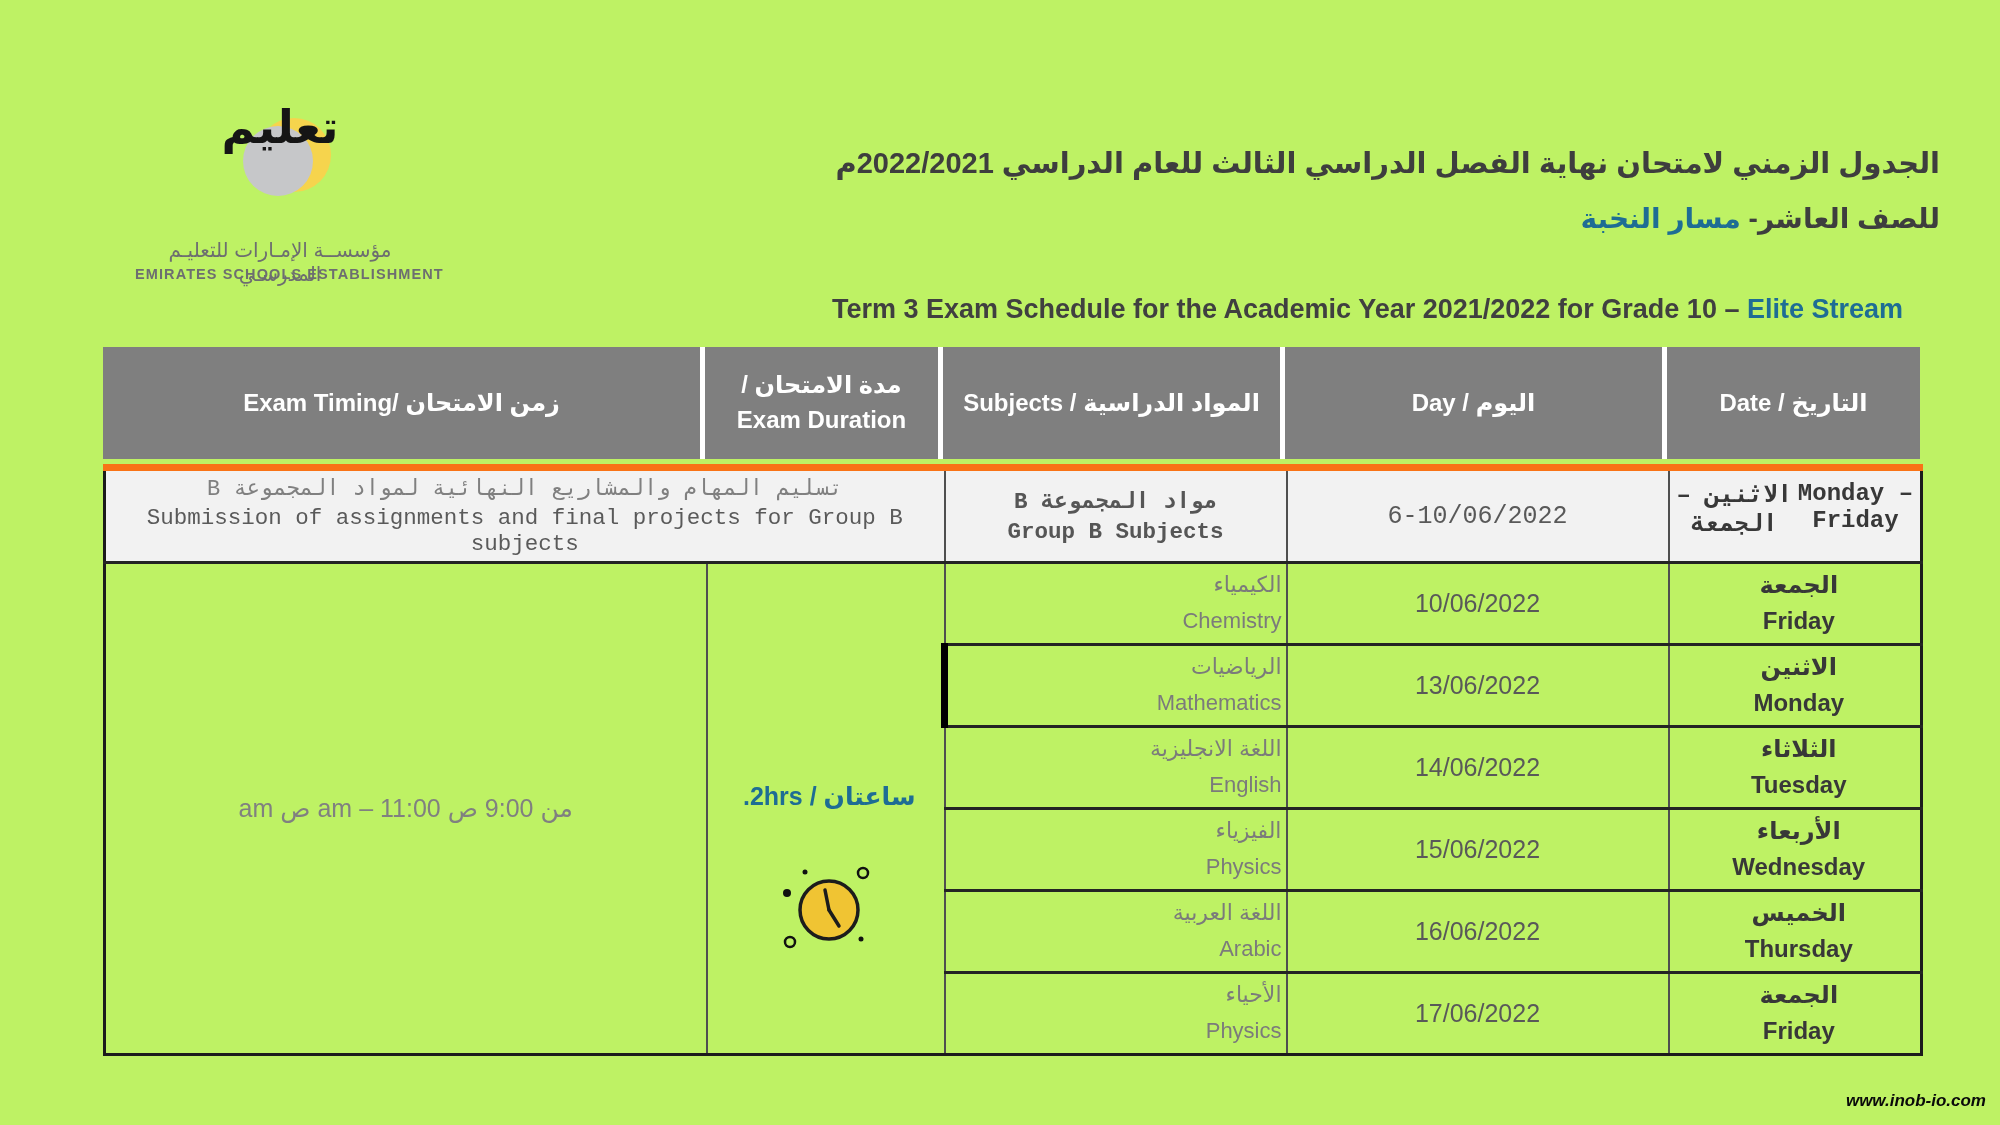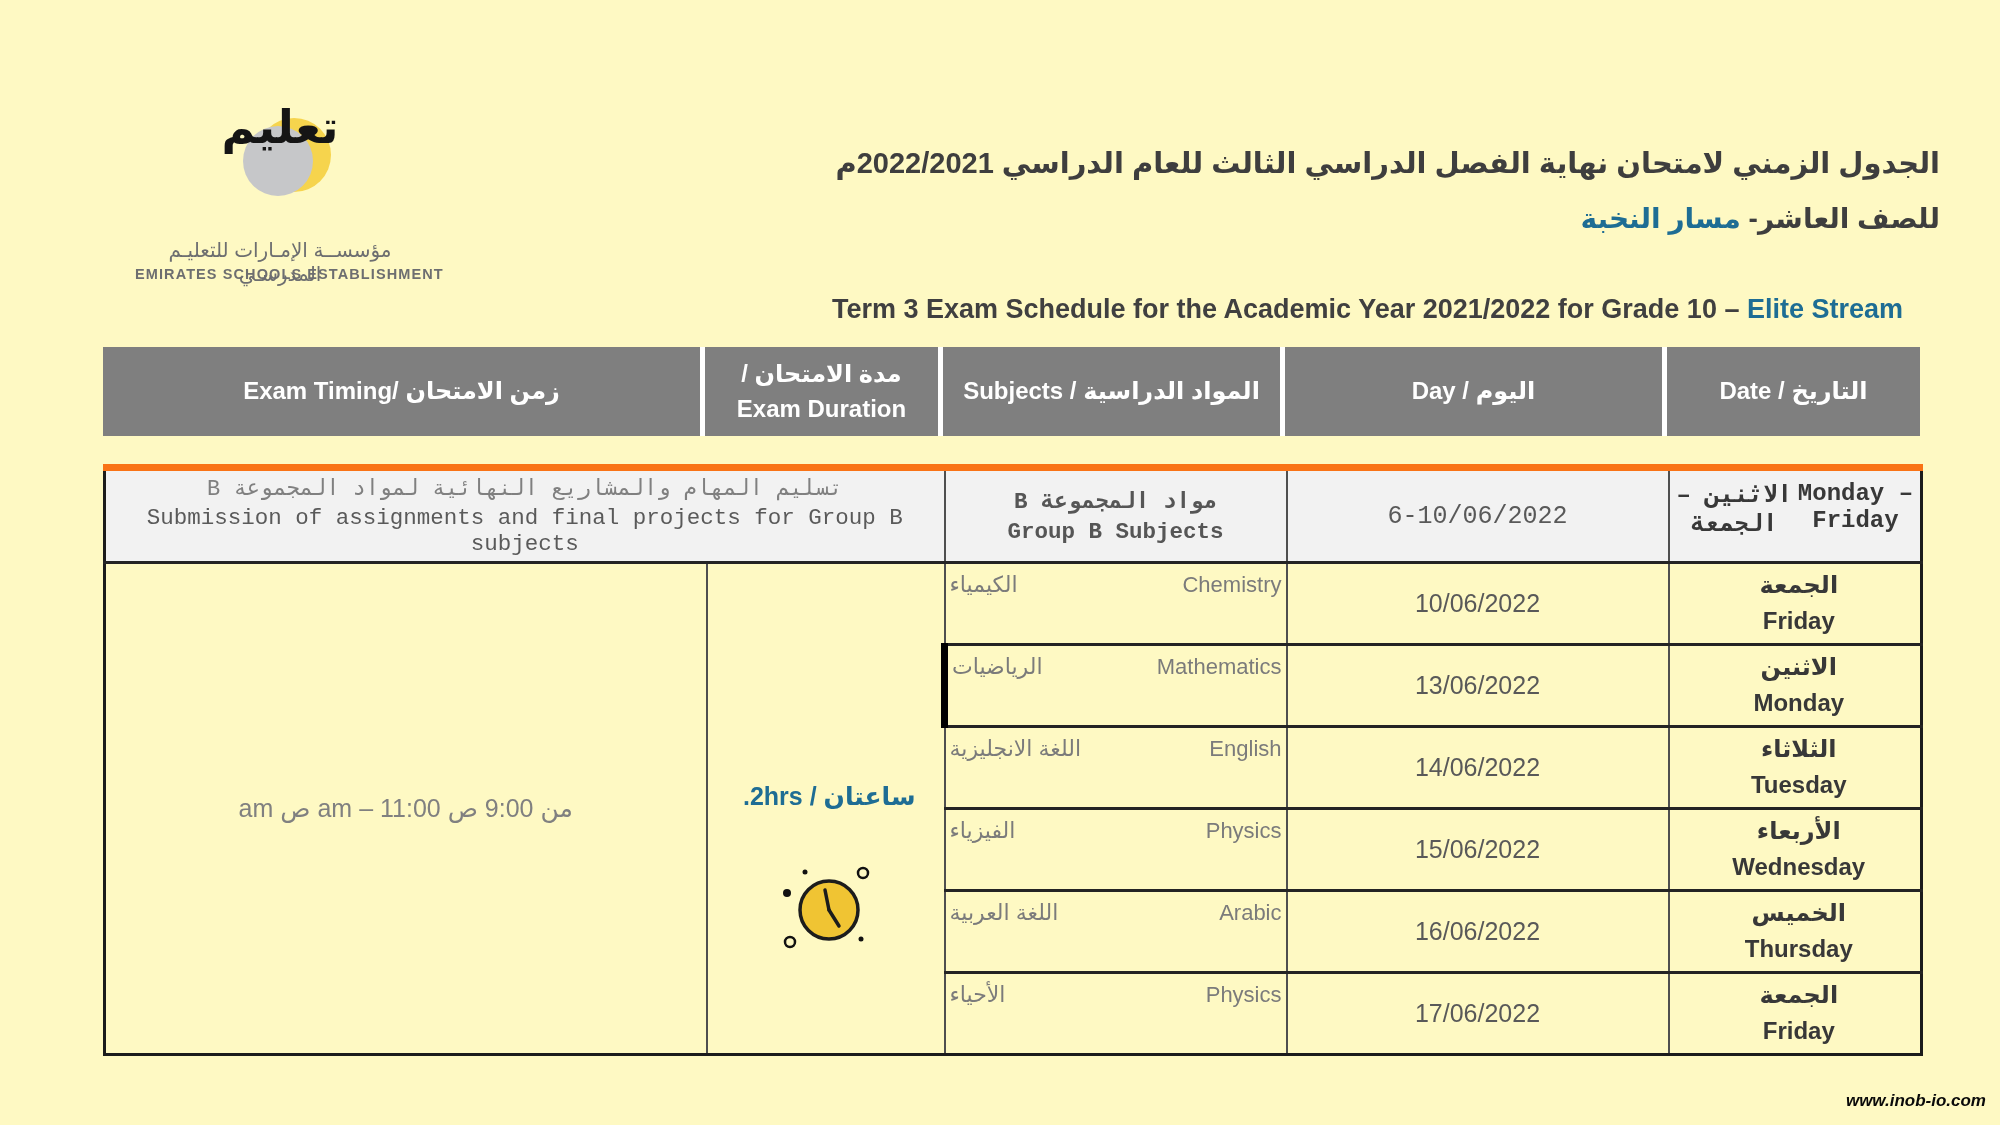--- a/index.html
+++ b/index.html
@@ -3,21 +3,21 @@
 <meta charset="utf-8">
 <style>
   * { margin:0; padding:0; box-sizing:border-box; }
   html,body { background:#fff; }
   body{
     font-family:"Liberation Sans","DejaVu Sans",sans-serif;
     --accent-teal:#1E6D94; --header-gray:#7F7F7F; --row1-bg:#F2F2F2;
     --clock-yellow:#F0C433; --logo-gray:#C6C7C9; --logo-yellow:#F6D44D;
     --title-dark:#3E3E3E; --body-gray:#7B7B7B; --date-gray:#595959; --day-dark:#383838;
   }
-  .page{ position:relative; width:2000px; height:1125px; background:#fef9c3; overflow:hidden; }
+  .page{ position:relative; width:2000px; height:1125px; background:#bef264; overflow:hidden; }
 
   
   .logo{ position:absolute; left:135px; top:90px; width:290px; height:200px; }
   .logo-mark{ position:relative; width:100%; height:125px; }
   .logo-yellow{ position:absolute; left:122px; top:28px; width:74px; height:74px; border-radius:50%; background:var(--logo-yellow); }
   .logo-circle{ position:absolute; left:108px; top:36px; width:70px; height:70px; border-radius:50%; background:var(--logo-gray); }
   .logo-callig{ position:absolute; left:0; top:14px; width:290px; text-align:center;
     font-size:46px; font-weight:bold; color:#151515; line-height:1; }
   .logo-ar{ position:absolute; left:0; top:148px; width:290px; text-align:center;
     font-size:20px; color:#6D6E70; }
@@ -25,39 +25,39 @@
     font-size:14.5px; font-weight:600; letter-spacing:1.1px; color:#6D6E70; white-space:nowrap; }
 
   
   .title-ar{ position:absolute; right:60px; top:146px; text-align:right; color:var(--title-dark); }
   .title-ar .t1{ font-size:29px; font-weight:bold; }
   .title-ar .t2{ font-size:28px; font-weight:bold; margin-top:22px; }
   .teal{ color:var(--accent-teal); }
   .title-en{ position:absolute; right:97px; top:294px; font-size:27px; font-weight:bold; color:#404040; }
 
   
-  .thead{ position:absolute; left:103px; top:347px; width:1817px; height:89px;
+  .thead{ position:absolute; left:103px; top:347px; width:1817px; height:112px;
     display:grid; grid-template-columns:602px 238px 342px 382px 253px; }
   .hcell{ background:var(--header-gray); color:#fff; font-weight:bold; font-size:24px;
     display:flex; align-items:center; justify-content:center; text-align:center;
     border-right:5px solid #fff; line-height:1.45; }
   .hcell:last-child{ border-right:none; }
 
   
   table.body{ position:absolute; left:103px; top:464px; width:1817px;
     border-collapse:collapse; table-layout:fixed; border:3px solid #1C1C1C; }
   table.body td{ border:2px solid #4F4F4F; vertical-align:middle; text-align:center; overflow:hidden; }
   tr.r1{ height:88px; border-top:7px solid #f97316; border-bottom:3px solid #242424;font-family:Liberation Mono, monospace; }
   tr.rx{ height:82px; border-top:3px solid #242424; }
   tr.r1 td{ background:var(--row1-bg); }
 
   .note-cell{ padding:4px 8px; }
   .note-ar{ font-size:22px; color:#808080; }
   .note-en{ font-size:22.5px; color:#5A5A5A; margin-top:3px; }
-  .subj-wrap{ height:78px; display:flex; flex-direction:row; justify-content:space-between; padding:7px 4px 9px 4px; }
+  .subj-wrap{ height:78px; display:flex; flex-direction:column; justify-content:space-between; padding:7px 4px 9px 4px;text-align:right; }
   .subj-ar{ font-size:22px; color:var(--body-gray); }
   .subj-en{ font-size:22px; color:var(--body-gray); }
   .bar-left{ border-left:7px solid #000 !important; }
 
   .date-cell{ font-size:25px; color:var(--date-gray); }
 
   .day-wrap{ height:78px; display:flex; flex-direction:column; justify-content:space-between; padding:6px 4px 8px 12px; }
   .day-wrap-r1{ height:84px; display:flex; justify-content:space-between; padding:6px 4px 8px 4px; }
   .day-ar{ font-size:24px; font-weight:bold; color:var(--day-dark); }
   .day-en{ font-size:24px; font-weight:bold; color:var(--day-dark); }

